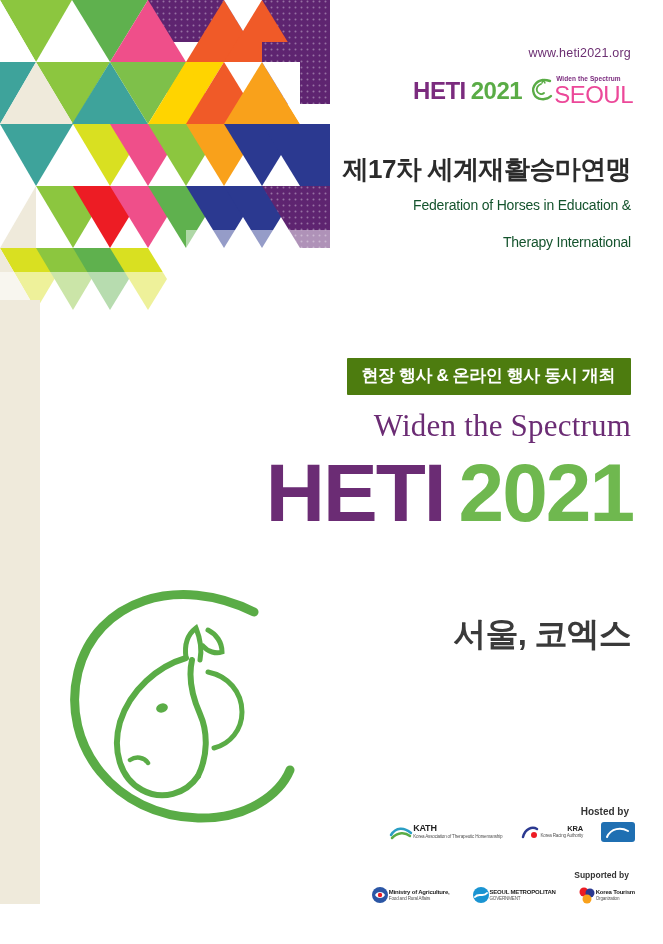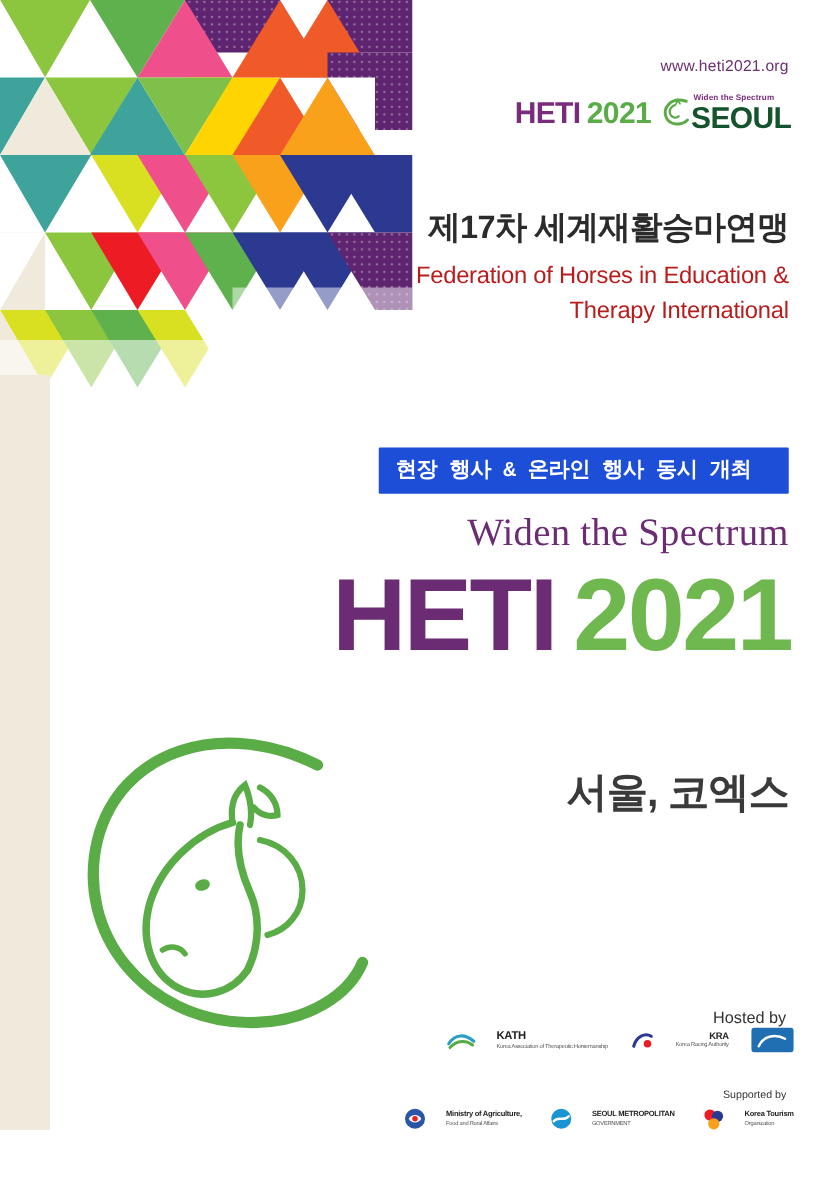--- a/index.html
+++ b/index.html
@@ -86,62 +86,61 @@
   .logo-tag {
     font-size: 6.5px;
     color: #7b2b7e;
     font-weight: bold;
     letter-spacing: 0.1px;
     margin-bottom: 1px;
     margin-left: 2px;
   }
   .logo-seoul {
     font-size: 24px;
-    font-weight: bold;
-    color: #14532d;
+    font-weight: normal;
+    color: #ec4899;
     letter-spacing: -0.5px;
     line-height: 1;
   }
 
   
   .headline {
     position: absolute;
     right: 32px;
-    top: 164px;
+    top: 152px;
     text-align: right;
     width: 420px;
   }
   .kr-title-1, .kr-title-2 {
     font-size: 26px;
     font-weight: bold;
     color: #2b2b2b;
     line-height: 1.32;
     letter-spacing: -0.6px;
   }
   .en-title {
     margin-top: 10px;
-    font-size: 19px;
-    color: #b91c1c;
+    font-size: 14px;
+    color: #14532d;
     line-height: 1.32;
     letter-spacing: -0.2px;
   }
 
   
   .ribbon {
     position: absolute;
     right: 32px;
     top: 358px;
-    background: #1d4ed8;
+    background: #4d7c0f;
     color: #ffffff;
     font-size: 17px;
     font-weight: bold;
-    padding: 6px 30px 8px 14px;
+    padding: 6px 16px 8px 14px;
     letter-spacing: -0.4px;
     border-radius: 1px;
-    font-family: Liberation Mono, monospace;
   }
 
   
   .slogan {
     position: absolute;
     right: 32px;
     top: 408px;
     font-family: "Liberation Serif", serif;
     font-size: 31px;
     color: #6b2c74;
@@ -200,32 +199,32 @@
     top: 580px;
     width: 250px;
     height: 260px;
   }
 
   
   .hosted-label {
     position: absolute;
     right: 34px;
     top: 806px;
-    font-size: 13px;
+    font-size: 10px;
     color: #333333;
-    font-weight: normal;
+    font-weight: bold;
     text-align: right;
   }
   .supported-label {
     position: absolute;
     right: 34px;
     top: 870px;
     font-size: 8.5px;
     color: #333333;
-    font-weight: normal;
+    font-weight: bold;
     text-align: right;
   }
 
   .logo-row-top {
     position: absolute;
     right: 28px;
     top: 822px;
     display: flex;
     align-items: center;
     gap: 18px;
@@ -235,21 +234,21 @@
     right: 28px;
     top: 886px;
     display: flex;
     align-items: center;
     gap: 22px;
   }
 
   .slogo {
     display: flex;
     align-items: center;
-    gap: 16px;
+    gap: 0;
   }
   .slogo-text {
     font-size: 9px;
     font-weight: bold;
     color: #222222;
     line-height: 1.1;
     letter-spacing: -0.2px;
   }
   .slogo-sub {
     font-size: 4.6px;
@@ -356,21 +355,21 @@
     </span>
     <span class="logo-seoul-wrap">
       <span class="logo-tag">Widen the Spectrum</span>
       <span class="logo-seoul">SEOUL</span>
     </span>
   </div>
 
   <div class="headline">
     <div class="kr-title-1">제17차 세계재활승마연맹</div>
     <div class="en-title">Federation of Horses in Education &amp;</div>
-    <div class="en-title" style="margin-top:3px;">Therapy International</div>
+    <div class="en-title" style="margin-top:18px;">Therapy International</div>
   </div>
 
   <div class="ribbon">현장 행사 &amp; 온라인 행사 동시 개최</div>
 
   <div class="slogan">Widen the Spectrum</div>
 
   <div class="bigtitle">
     <span class="big-heti">HETI</span>
     <span class="big-2021">2021</span>
   </div>

